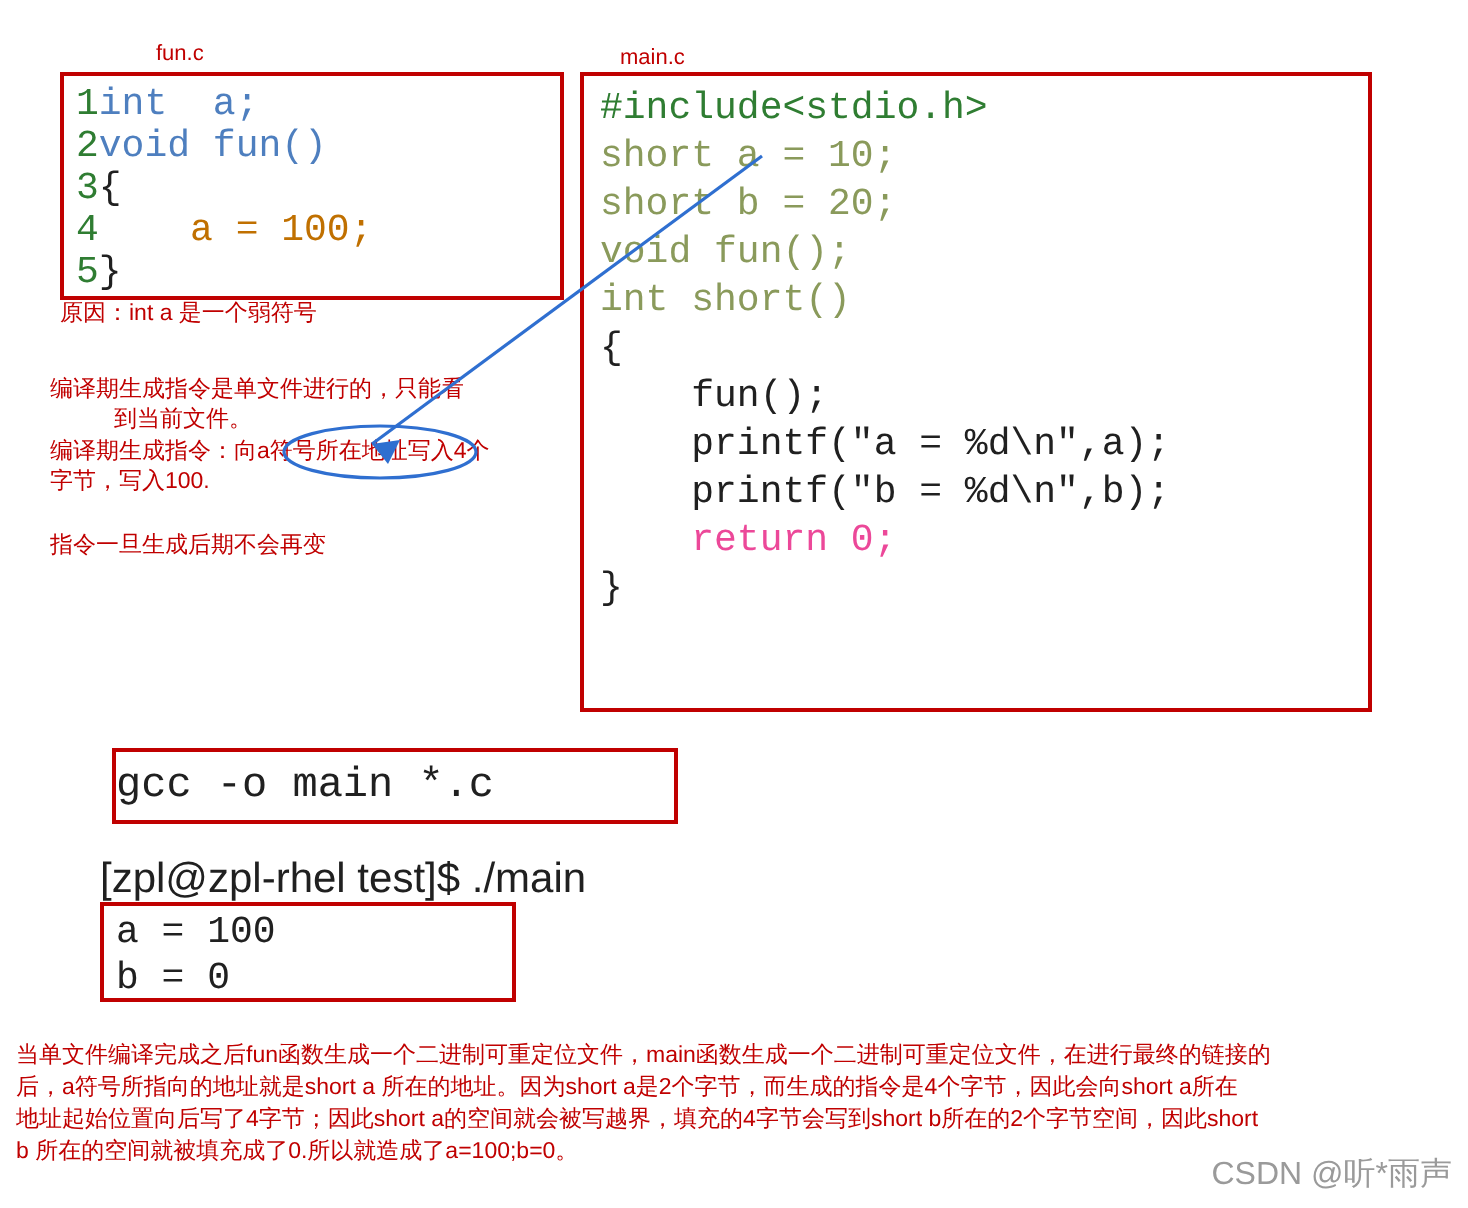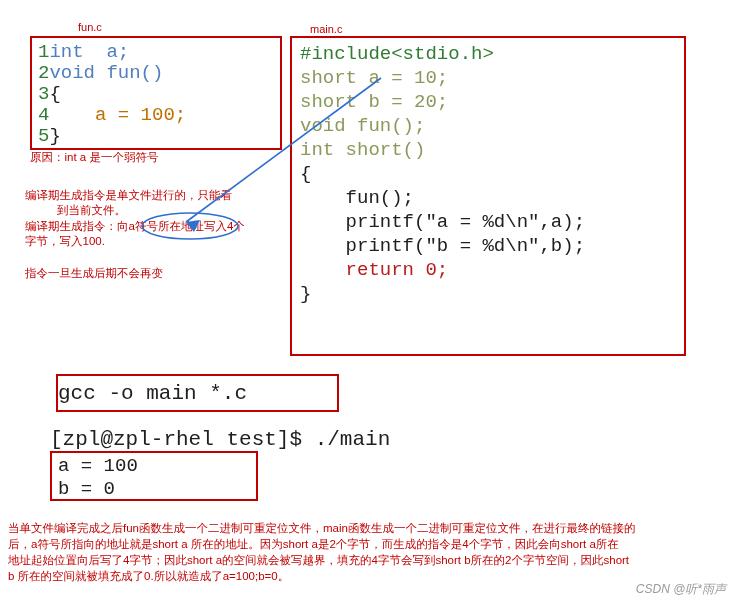--- a/index.html
+++ b/index.html
@@ -46,36 +46,36 @@
   }
   .main-line {
     font-family: "Liberation Mono", monospace;
     font-size: 19px;
     line-height: 24px;
     white-space: pre;
     color: #202020;
   }
   .c-pp { color: #2f7d32; }
   .c-type { color: #8a9a5b; }
-  .c-ret { color: #b91c1c; }
+  .c-ret { color: #ec4899; }
 
   
   #gcc-box {
     left: 56px; top: 374px; width: 283px; height: 38px;
     display: flex; align-items: center; 
   }
   #gcc-box .t {
     font-family: "Liberation Mono", monospace;
     font-size: 21px; color: #202020; white-space: pre;
   }
 
   
   #prompt-line {
     left: 50px; top: 428px;
-    font-family: Liberation Mono, monospace;
+    font-family: Liberation Sans, sans-serif;
     font-size: 21px; color: #202020; white-space: pre;
   }
 
   
   #out-box {
     left: 50px; top: 451px; width: 208px; height: 50px;
     padding: 2px 6px;
   }
   #out-box .t {
     font-family: "Liberation Mono", monospace;
@@ -102,22 +102,21 @@
   
   .caption {
     color: #c00000;
     font-size: 11px;
   }
 
   
   #watermark {
     right: 8px; bottom: 6px;
     color: #9a9a9a;
-    font-size: 12px;
-    font-style: italic;
+    font-size: 16px;
   }
 
   
   #arrow-layer {
     left: 0; top: 0; width: 734px; height: 604px;
     pointer-events: none;
   }
 </style>
 </head>
 <body>

